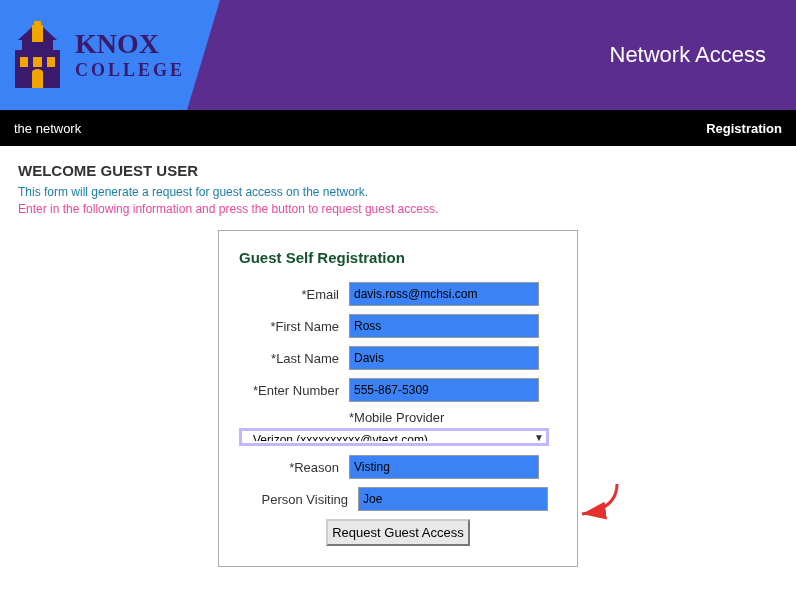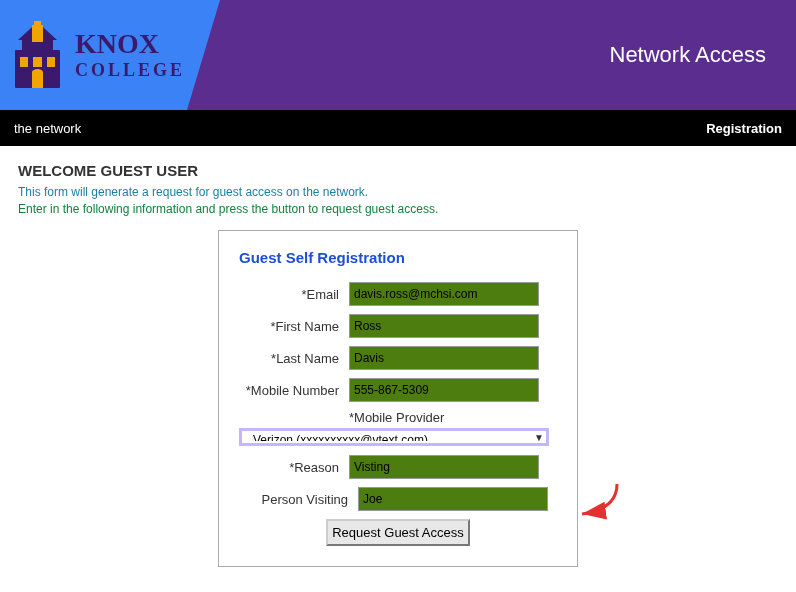--- a/index.html
+++ b/index.html
@@ -64,57 +64,57 @@
       color: #333;
       margin-bottom: 6px;
     }
     #desc1 {
       font-size: 12px;
       color: #1a7fa3;
       margin-bottom: 3px;
     }
     #desc2 {
       font-size: 12px;
-      color: #15803d;
+      color: #ec4899;
       margin-bottom: 14px;
     }
 
     
     #form-box {
       border: 1px solid #aaa;
       width: 360px;
       margin: 0 auto;
       padding: 18px 20px 20px 20px;
       background: #fff;
     }
     #form-title {
       font-size: 15px;
       font-weight: bold;
-      color: #1d4ed8;
+      color: #14532d;
       margin-bottom: 16px;
     }
 
     .form-row {
       display: flex;
       align-items: center;
       margin-bottom: 8px;
     }
     .form-label {
       width: 110px;
       text-align: right;
       padding-right: 10px;
       font-size: 13px;
       color: #333;
       white-space: nowrap;
     }
     .form-input {
       width: 190px;
       height: 24px;
       border: 1px solid #999;
-      background: #4d7c0f;
+      background: #3b82f6;
       padding: 2px 4px;
       font-size: 12px;
     }
     .form-select {
       width: 300px;
       height: 18px;
       border: 3px solid #c4b5fd;
       background: #fff;
       font-size: 12px;
       padding: 2px 11px;
@@ -227,21 +227,21 @@
       <div class="form-label">*First Name</div>
       <input class="form-input" type="text" value="Ross" style="">
     </div>
 
     <div class="form-row">
       <div class="form-label">*Last Name</div>
       <input class="form-input" type="text" value="Davis" style="">
     </div>
 
     <div class="form-row">
-      <div class="form-label">*Mobile Number</div>
+      <div class="form-label">*Enter Number</div>
       <input class="form-input" type="text" value="555-867-5309" style="">
     </div>
 
     <div class="mp-full-row">
       <div class="mp-label-row">
         <div class="mp-label-spacer"></div>
         <div class="form-label" style="width:auto;text-align:center;">*Mobile Provider</div>
       </div>
       <div class="mp-select-row">
         <div class="select-wrapper">

